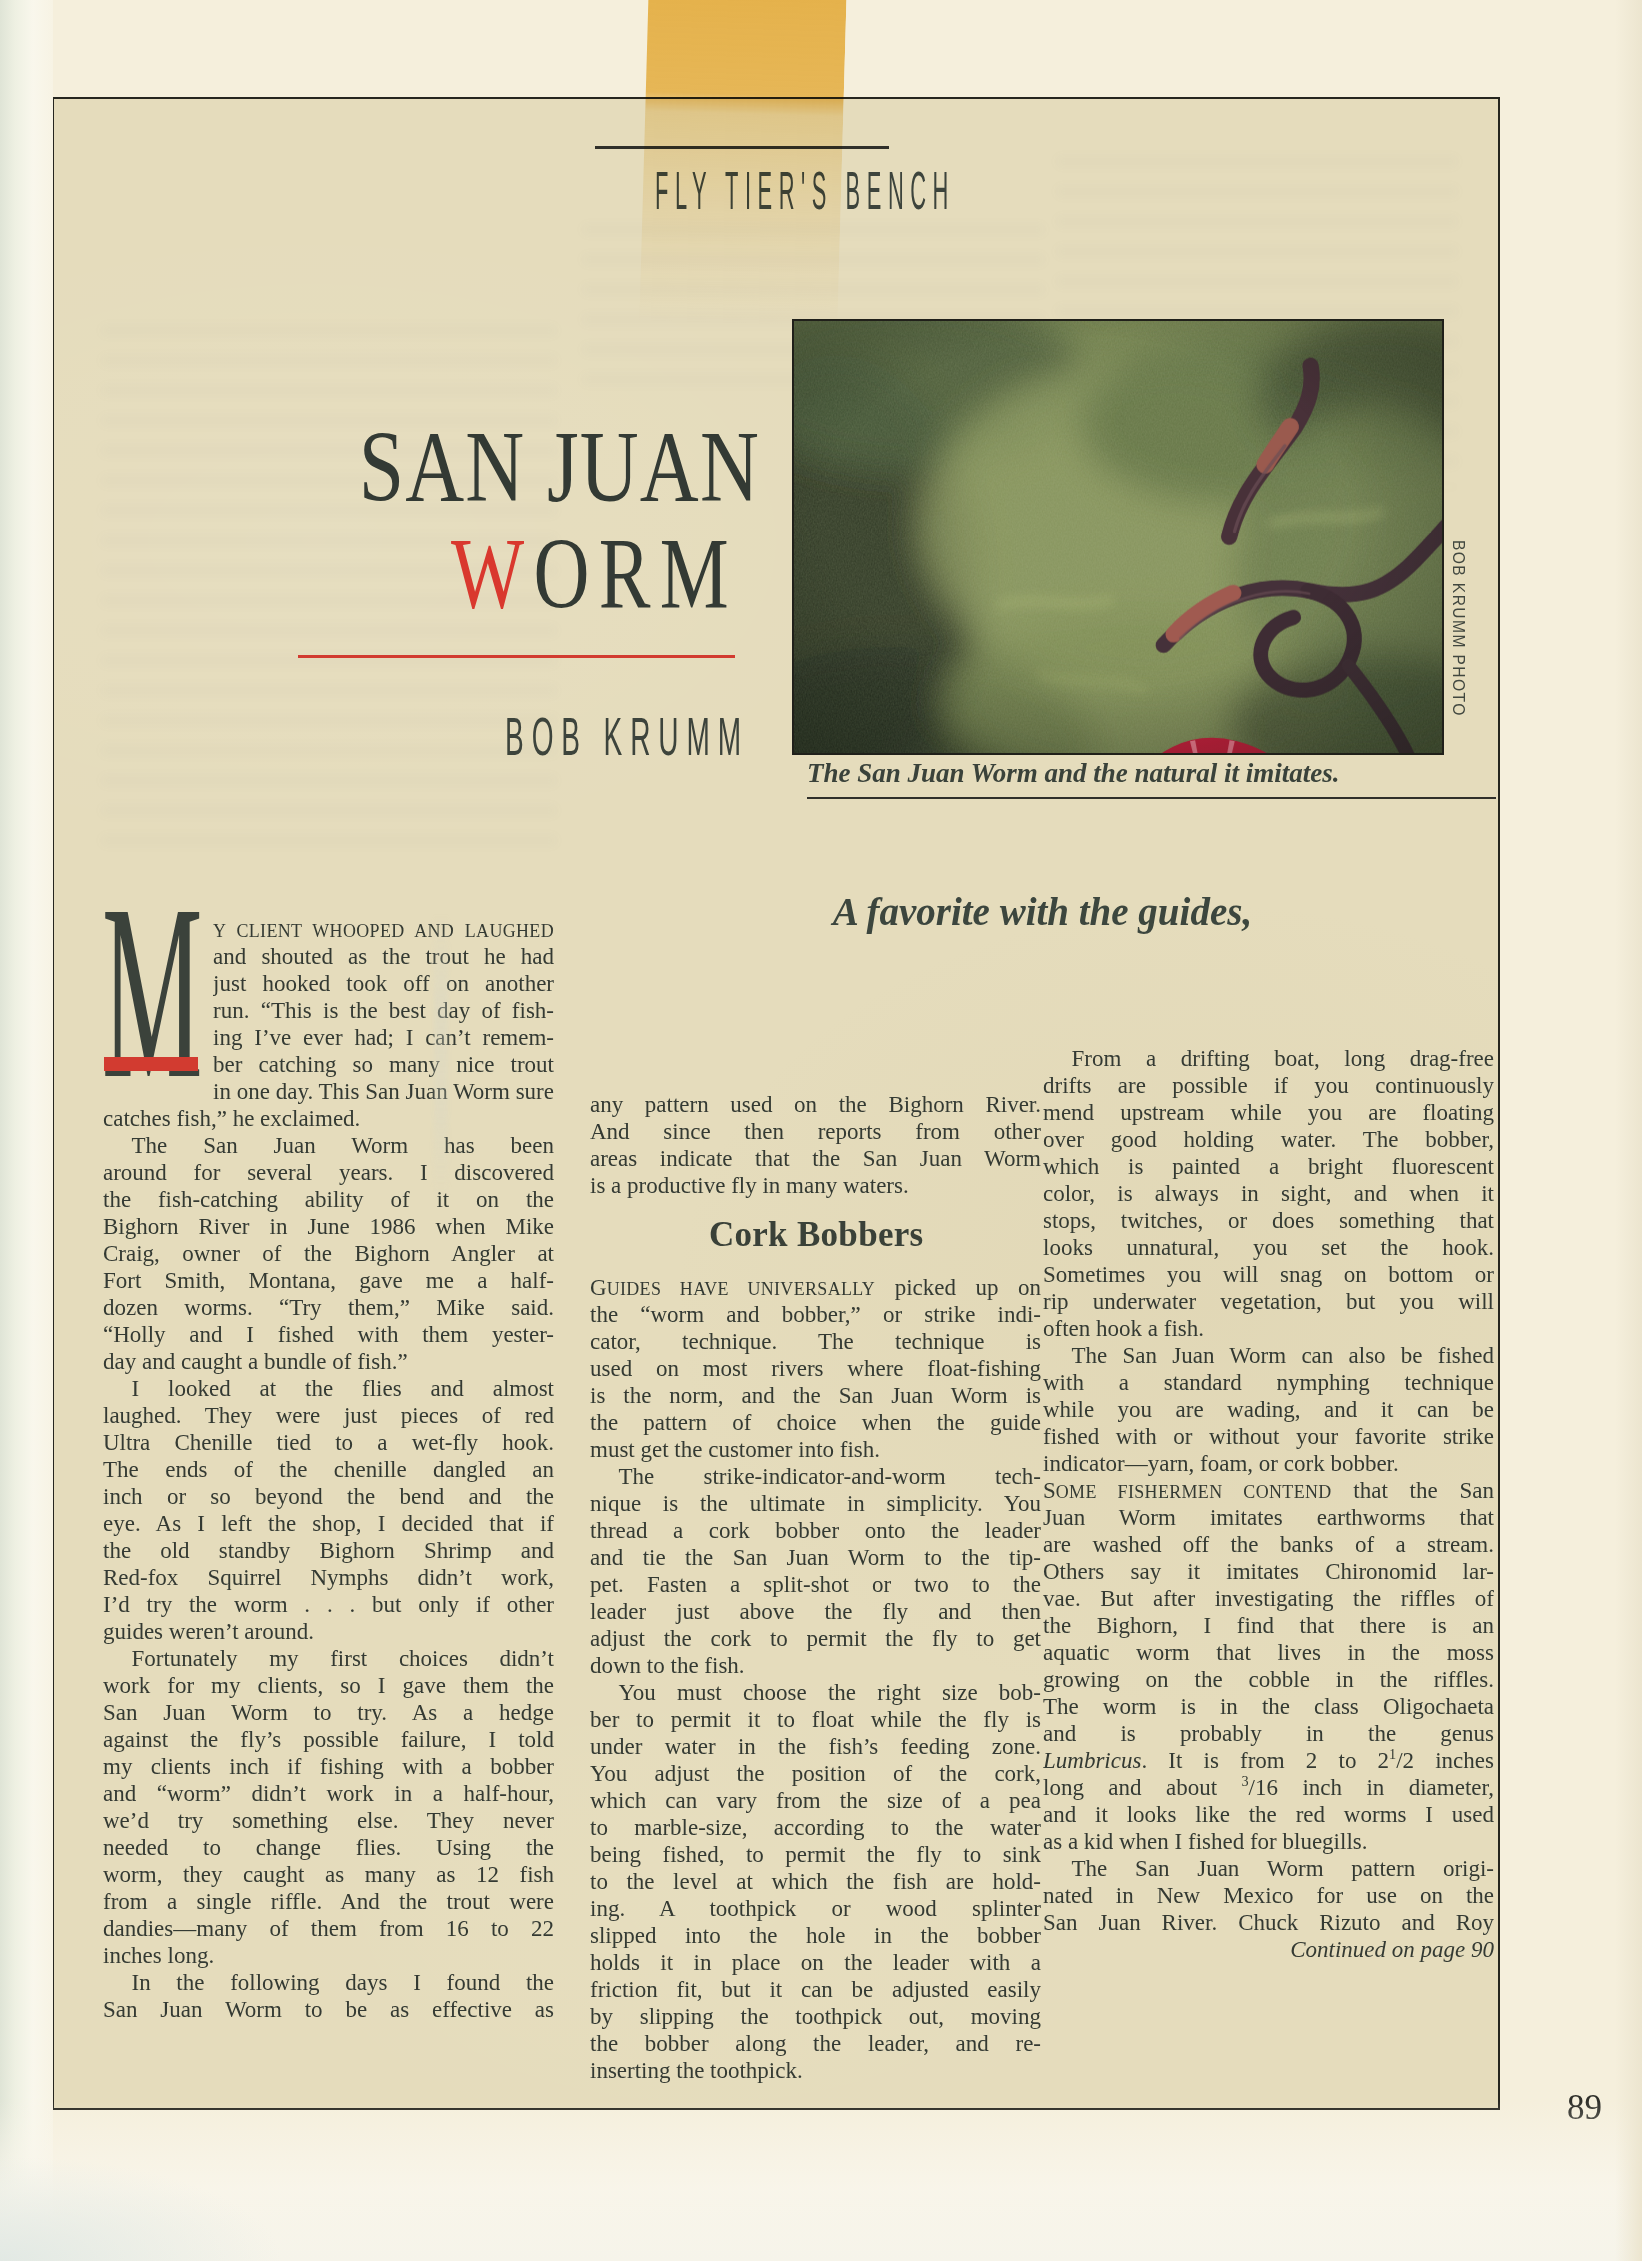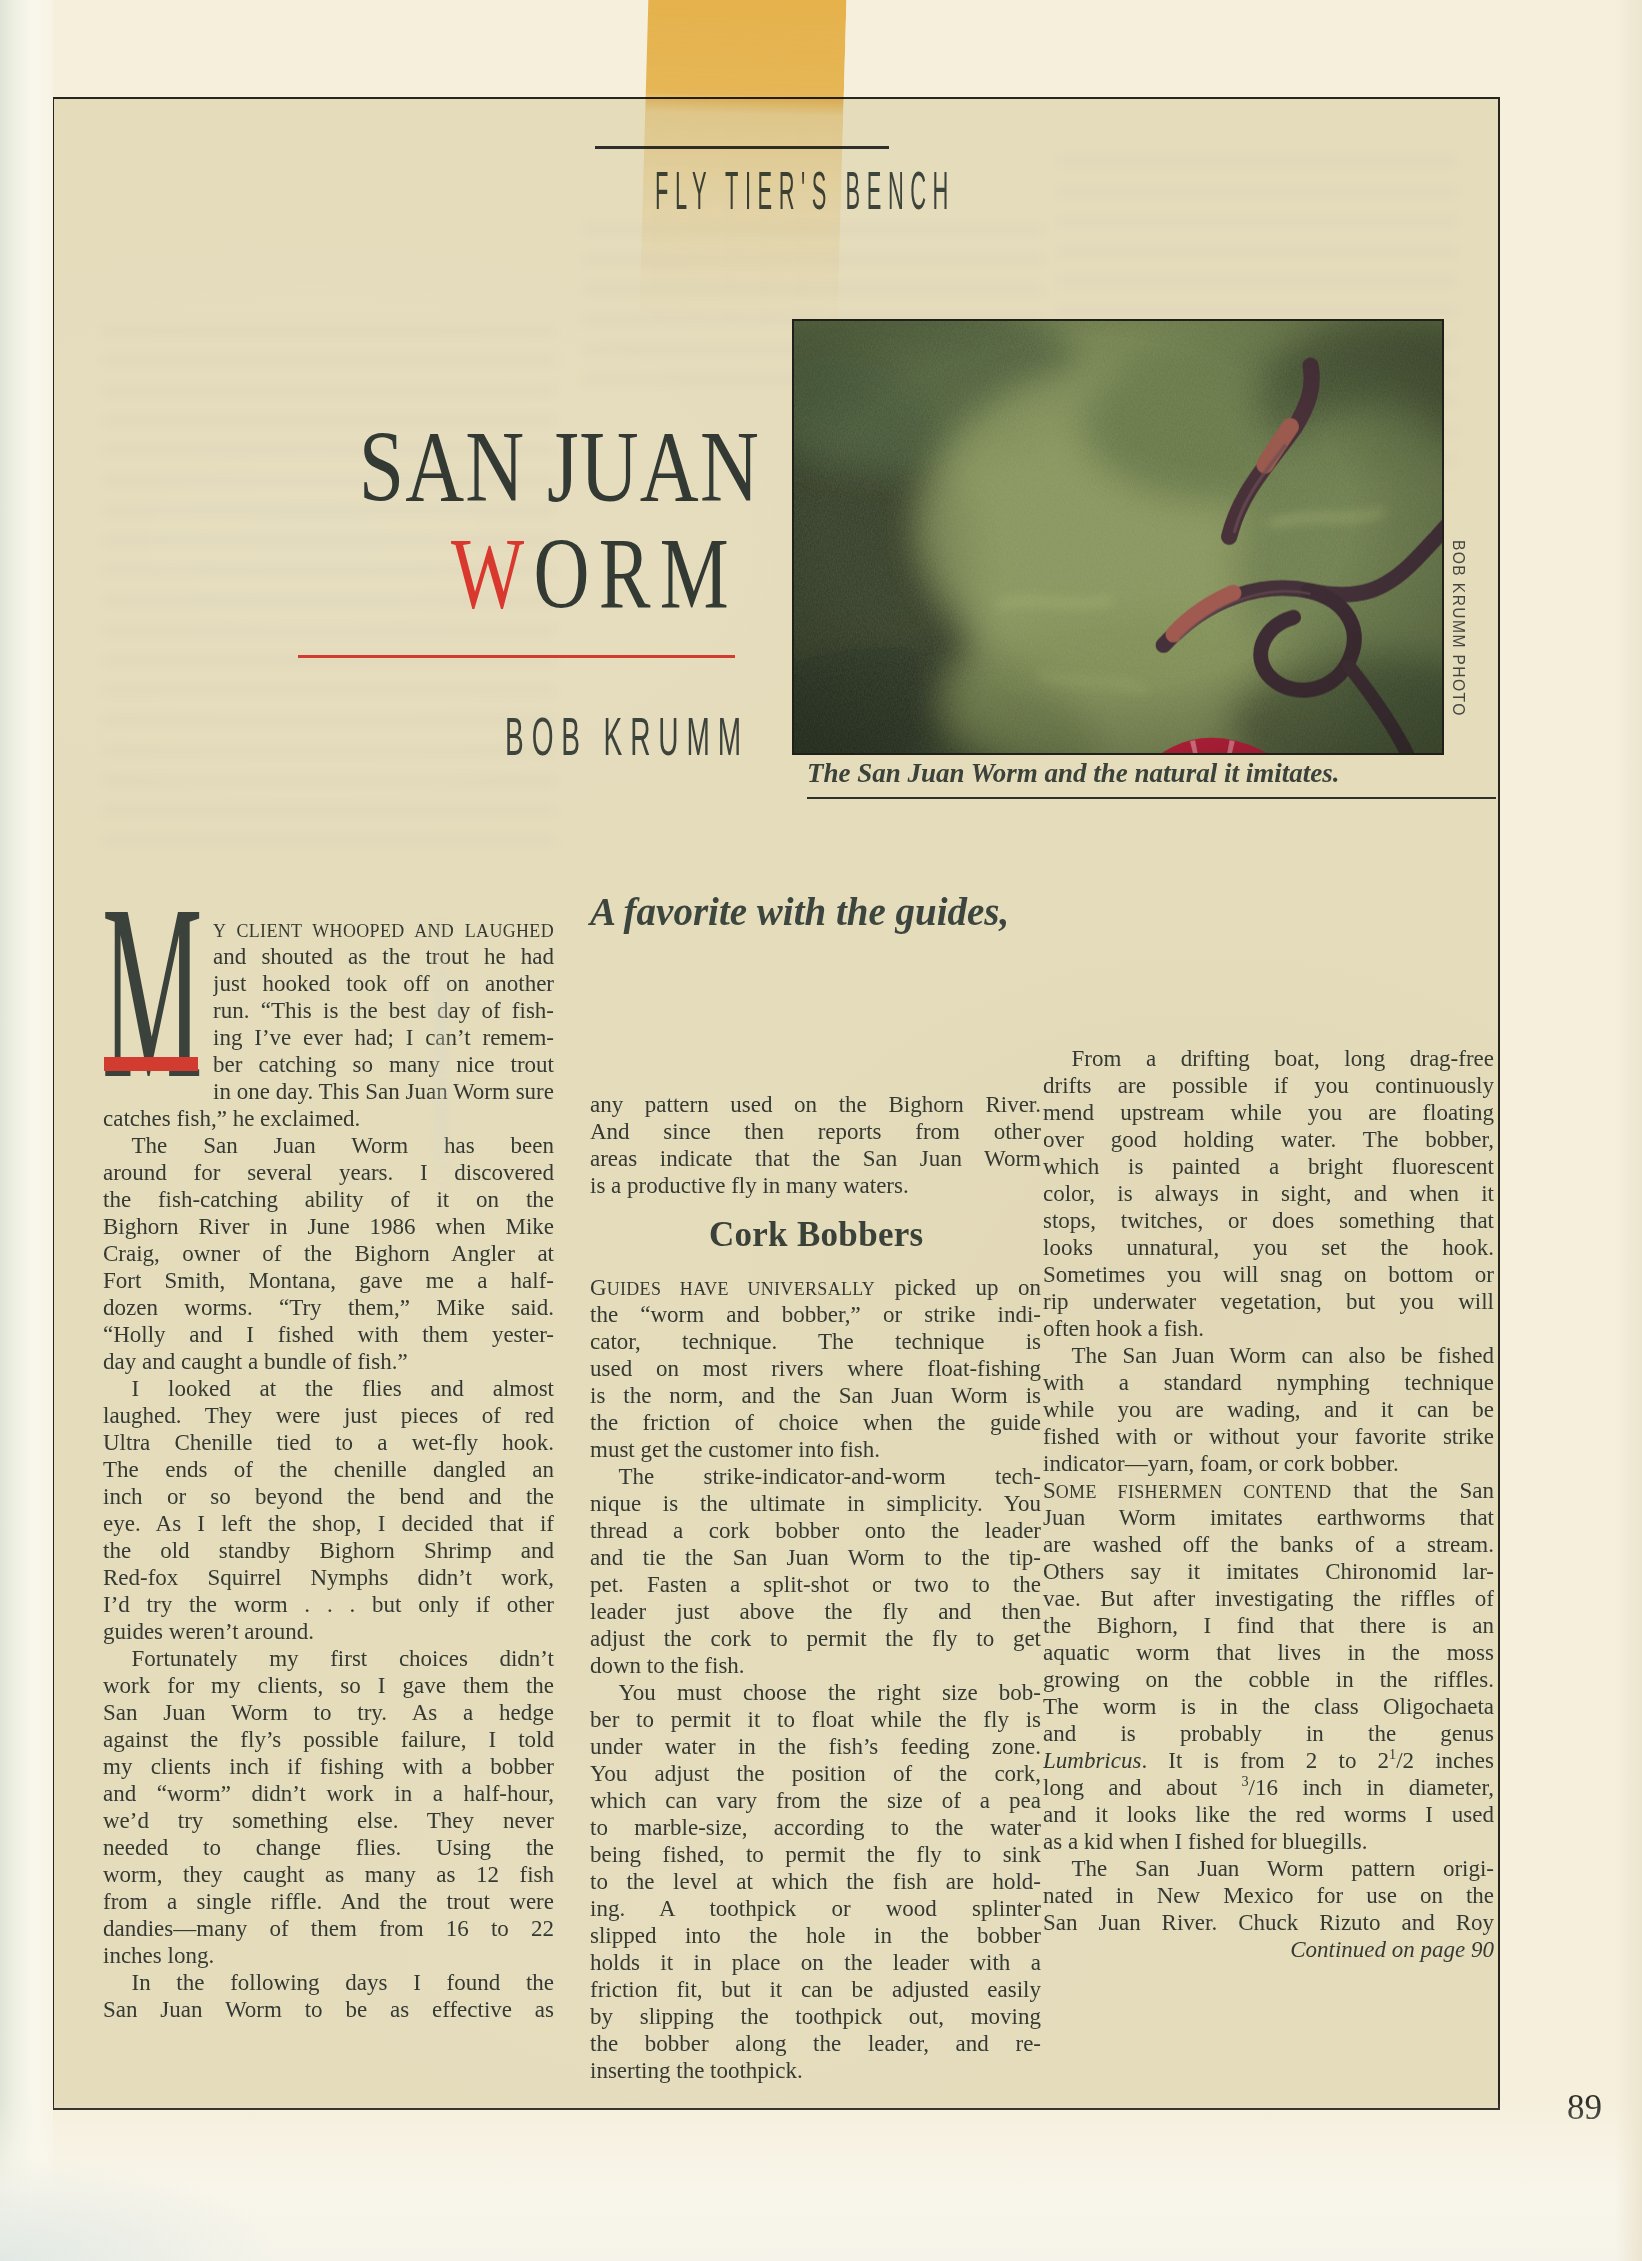--- a/index.html
+++ b/index.html
@@ -59,21 +59,21 @@
      border:2px solid #20201a;background:#5d6c44;}
   .photo svg{display:block;width:100%;height:100%;}
   .credit{position:absolute;left:1449px;top:540px;height:224px;
      font-family:"Liberation Sans",sans-serif;font-size:15.6px;letter-spacing:1.4px;color:#41473f;
      writing-mode:vertical-rl;}
   .caption{position:absolute;left:807px;top:758px;width:689px;
      font-style:italic;font-weight:bold;font-size:27px;line-height:31px;color:#3a423a;}
   .caprule{position:absolute;left:807px;top:797px;width:689px;height:2px;background:#30302a;}
 
   
-  .pullquote{position:absolute;left:590px;top:887px;width:905px;text-align:left;
+  .pullquote{position:absolute;left:590px;top:887px;width:905px;text-align:center;
      font-style:italic;font-weight:600;font-size:39px;line-height:49px;color:#3c463e;}
 
   
   .col{position:absolute;width:451px;color:#343a33;font-size:23px;}
   .tl{height:27px;line-height:27px;text-align:justify;text-align-last:justify;overflow:hidden;}
   .tl.end{text-align-last:left;}
   .tl.ind{text-indent:28.5px;}
   .tl.contd{text-align-last:right;font-style:italic;}
   .sc{font-size:.78em;letter-spacing:.02em;}
   sup{font-size:.62em;line-height:0;vertical-align:super;}
@@ -237,21 +237,21 @@
         <div class="tl">areas indicate that the San Juan Worm</div>
         <div class="tl end">is a productive fly in many waters.</div>
       </div>
       <div class="subhead">Cork Bobbers</div>
       <div>
         <div class="tl">G<span class="sc">UIDES HAVE UNIVERSALLY</span> picked up on</div>
         <div class="tl">the “worm and bobber,” or strike indi-</div>
         <div class="tl">cator, technique. The technique is</div>
         <div class="tl">used on most rivers where float-fishing</div>
         <div class="tl">is the norm, and the San Juan Worm is</div>
-        <div class="tl">the friction of choice when the guide</div>
+        <div class="tl">the pattern of choice when the guide</div>
         <div class="tl end">must get the customer into fish.</div>
         <div class="tl ind">The strike-indicator-and-worm tech-</div>
         <div class="tl">nique is the ultimate in simplicity. You</div>
         <div class="tl">thread a cork bobber onto the leader</div>
         <div class="tl">and tie the San Juan Worm to the tip-</div>
         <div class="tl">pet. Fasten a split-shot or two to the</div>
         <div class="tl">leader just above the fly and then</div>
         <div class="tl">adjust the cork to permit the fly to get</div>
         <div class="tl end">down to the fish.</div>
         <div class="tl ind">You must choose the right size bob-</div>

